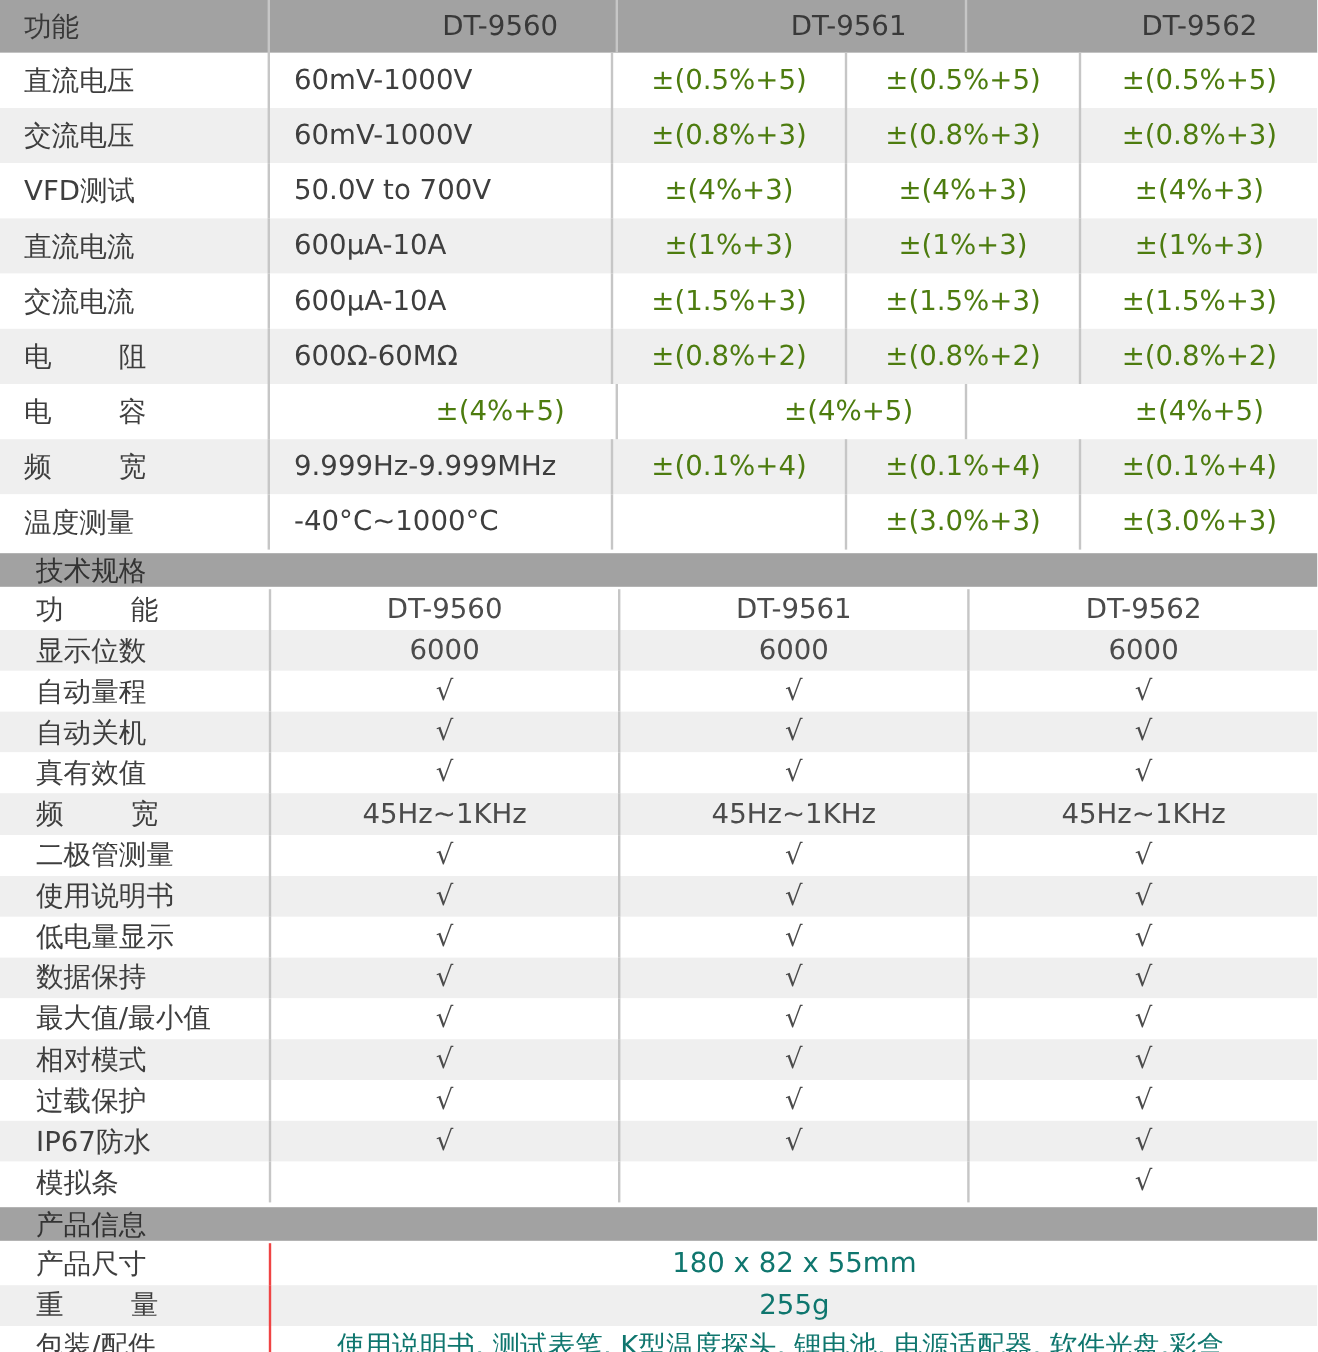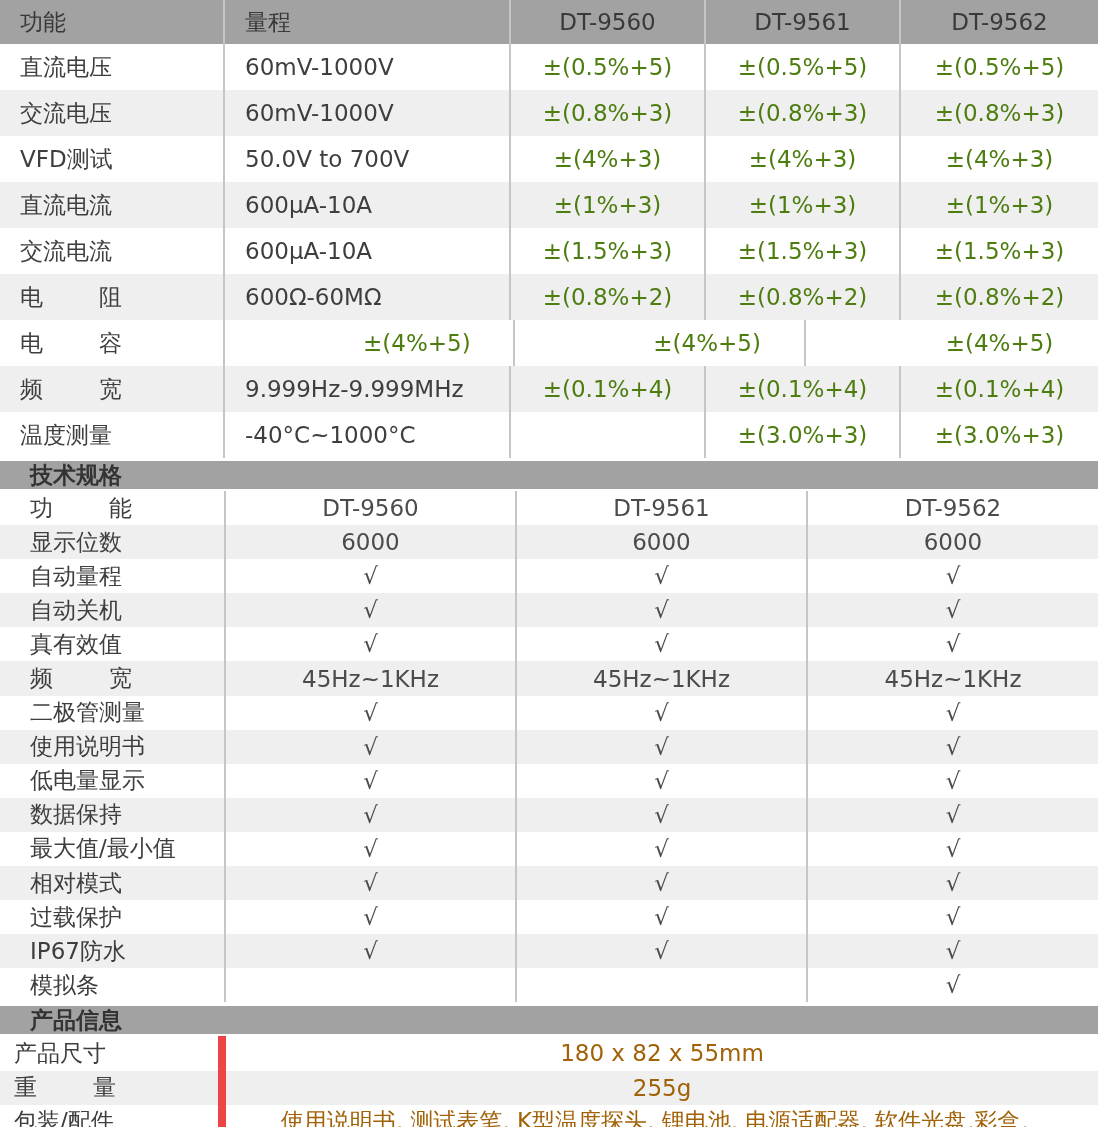--- a/index.html
+++ b/index.html
@@ -18,45 +18,44 @@
   .thead{height:44px;background:#a2a2a2;}
   .thead .cell{color:#393939;}
   .t1-body .trow{height:46px;background:#ffffff;}
   .t1-body .trow:nth-child(even){background:#efefef;}
   .c-label{width:225px;padding-left:20px;border-right:2px solid #c6c6c6;}
   .c-range{width:286px;padding-left:20px;border-right:2px solid #c6c6c6;}
   .c-val{width:195px;justify-content:center;border-right:2px solid #c6c6c6;color:#4d7c0f;}
   .c-last{width:197px;border-right:none;}
   
   .bar{height:28px;background:#a2a2a2;display:flex;align-items:center;box-sizing:border-box;
-       padding-left:30px;font-weight:700;color:#333333;margin-top:3px;margin-bottom:2px;}
+       padding-left:30px;font-weight:400;color:#333333;margin-top:3px;margin-bottom:2px;}
   .bar2{margin-top:4px;}
   
   .t2 .trow{height:34.1px;background:#ffffff;}
   .t2 .trow:nth-child(even){background:#efefef;}
   .c2-label{width:226px;padding-left:30px;border-right:2px solid #c6c6c6;}
   .c2-val{width:291px;justify-content:center;border-right:2px solid #c6c6c6;color:#4b4b4b;}
   .c2-last{width:290px;border-right:none;}
   
   .t3 .trow{height:34.1px;background:#ffffff;}
   .t3 .trow:nth-child(even){background:#efefef;}
-  .c3-label{width:226px;padding-left:14px;border-right:8px solid #ef4444;}
-  .c3-val{flex:1;justify-content:center;color:#a16207;}
+  .c3-label{width:226px;padding-left:30px;border-right:2px solid #ef4444;}
+  .c3-val{flex:1;justify-content:center;color:#0f766e;}
   
   .spread{display:inline-block;width:102px;text-align:justify;text-align-last:justify;}
 </style>
 </head>
 <body>
 
 <div class="page">
 
   <div class="t1">
     <div class="trow thead">
       <div class="cell c-label">功能</div>
-      <div class="cell c-range">量程</div>
       <div class="cell c-val">DT-9560</div>
       <div class="cell c-val">DT-9561</div>
       <div class="cell c-val c-last">DT-9562</div>
     </div>
     <div class="t1-body">
       <div class="trow">
         <div class="cell c-label">直流电压</div>
         <div class="cell c-range">60mV-1000V</div>
         <div class="cell c-val">±(0.5%+5)</div>
         <div class="cell c-val">±(0.5%+5)</div>

